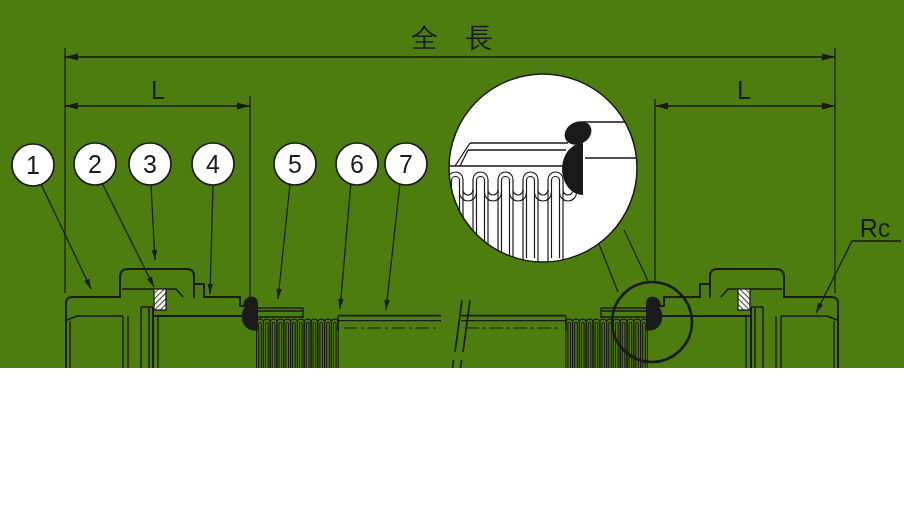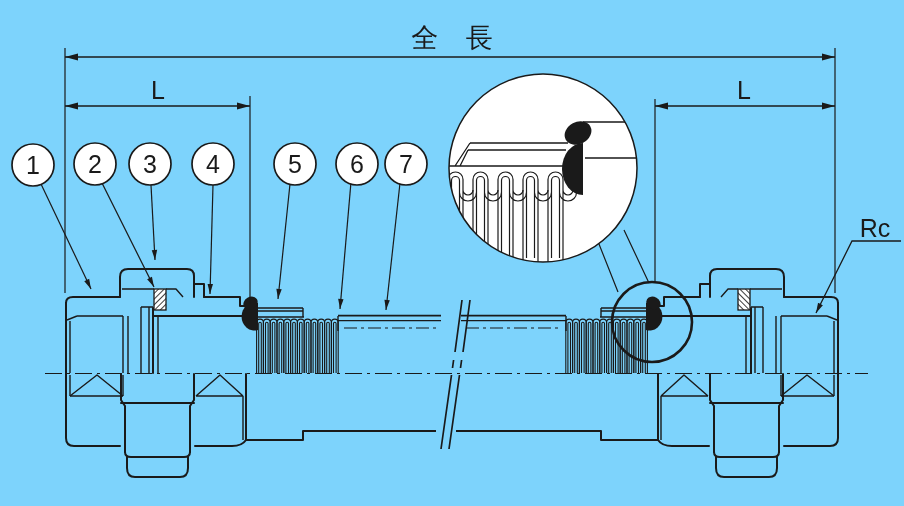--- a/index.html
+++ b/index.html
@@ -1,16 +1,16 @@
 <!DOCTYPE html>
 <html><head>
 <meta charset="utf-8">
 <style>
   html,body{margin:0;padding:0;background:#ffffff;}
-  .stage{width:904px;height:506px;background:#7dd3fc;position:relative;overflow:hidden;}
+  .stage{width:904px;height:368px;background:#4d7c0f;position:relative;overflow:hidden;}
   svg{display:block;}
   text{font-family:"Liberation Sans","DejaVu Sans",sans-serif;fill:#1a1a1a;}
   .t-big{font-size:27px;letter-spacing:10px;}
   .t-dim{font-size:25px;}
   .t-call{font-size:25px;}
 </style>
 </head>
 <body>
 
 <div class="stage">

